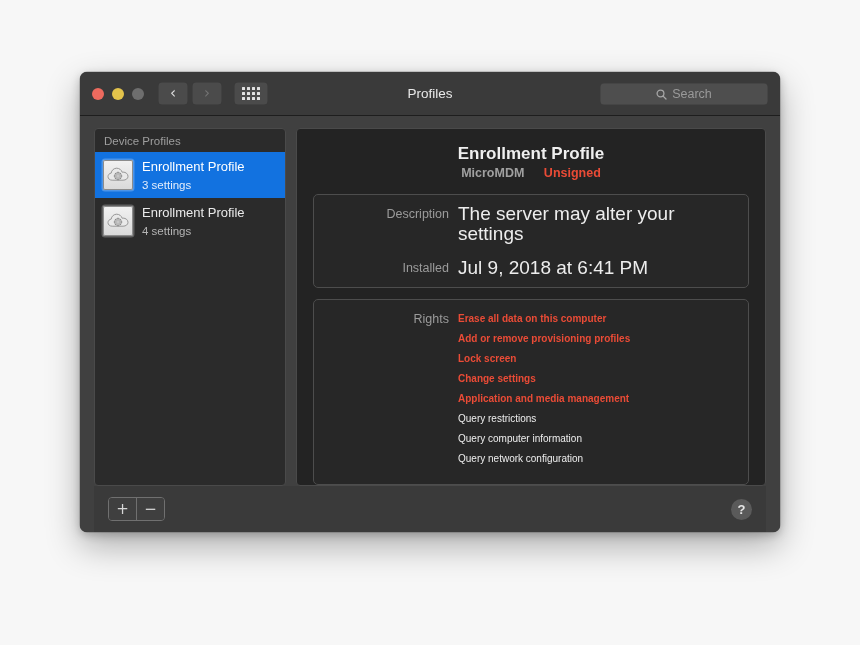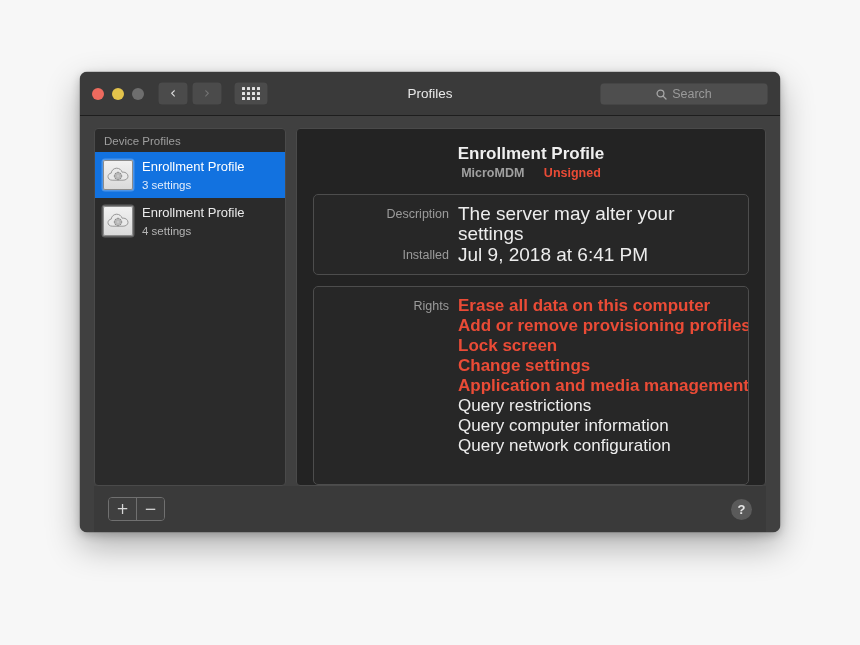--- a/index.html
+++ b/index.html
@@ -271,21 +271,21 @@
     overflow: hidden;
     padding-bottom: 0;
     margin-bottom: 0;
   }
 
   .kv {
     display: flex;
     align-items: flex-start;
     line-height: 20px;
   }
-  .kv + .kv { margin-top: 1px; }
+  .kv + .kv { margin-top: 14px; }
   .k {
     width: 132px;
     flex: 0 0 132px;
     text-align: right;
     padding-right: 9px;
     box-sizing: border-box;
     font-size: 12.5px;
     color: #9b9b9b;
   }
   .v {
@@ -305,21 +305,21 @@
     box-sizing: border-box;
     font-size: 12.5px;
     color: #9b9b9b;
     line-height: 20px;
   }
   .rights-list {
     flex: 1 1 auto;
     min-width: 0;
   }
   .right-item {
-    font-size: 17px;
+    font-size: 10px;
     line-height: 20px;
     color: #ededed;
     white-space: nowrap;
   }
   .right-item.danger {
     color: #ea4b36;
     font-weight: bold;
   }
 
   

